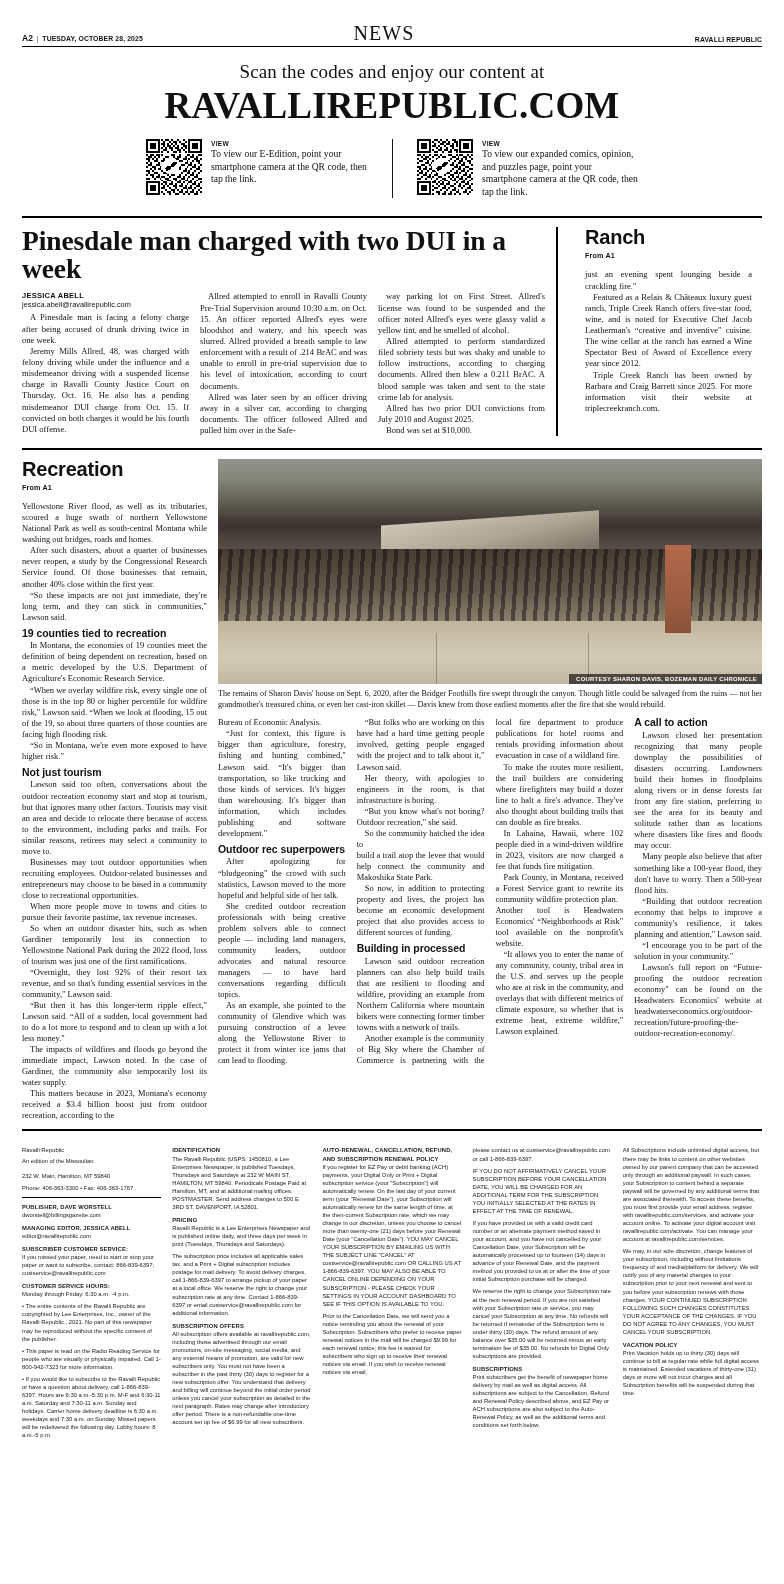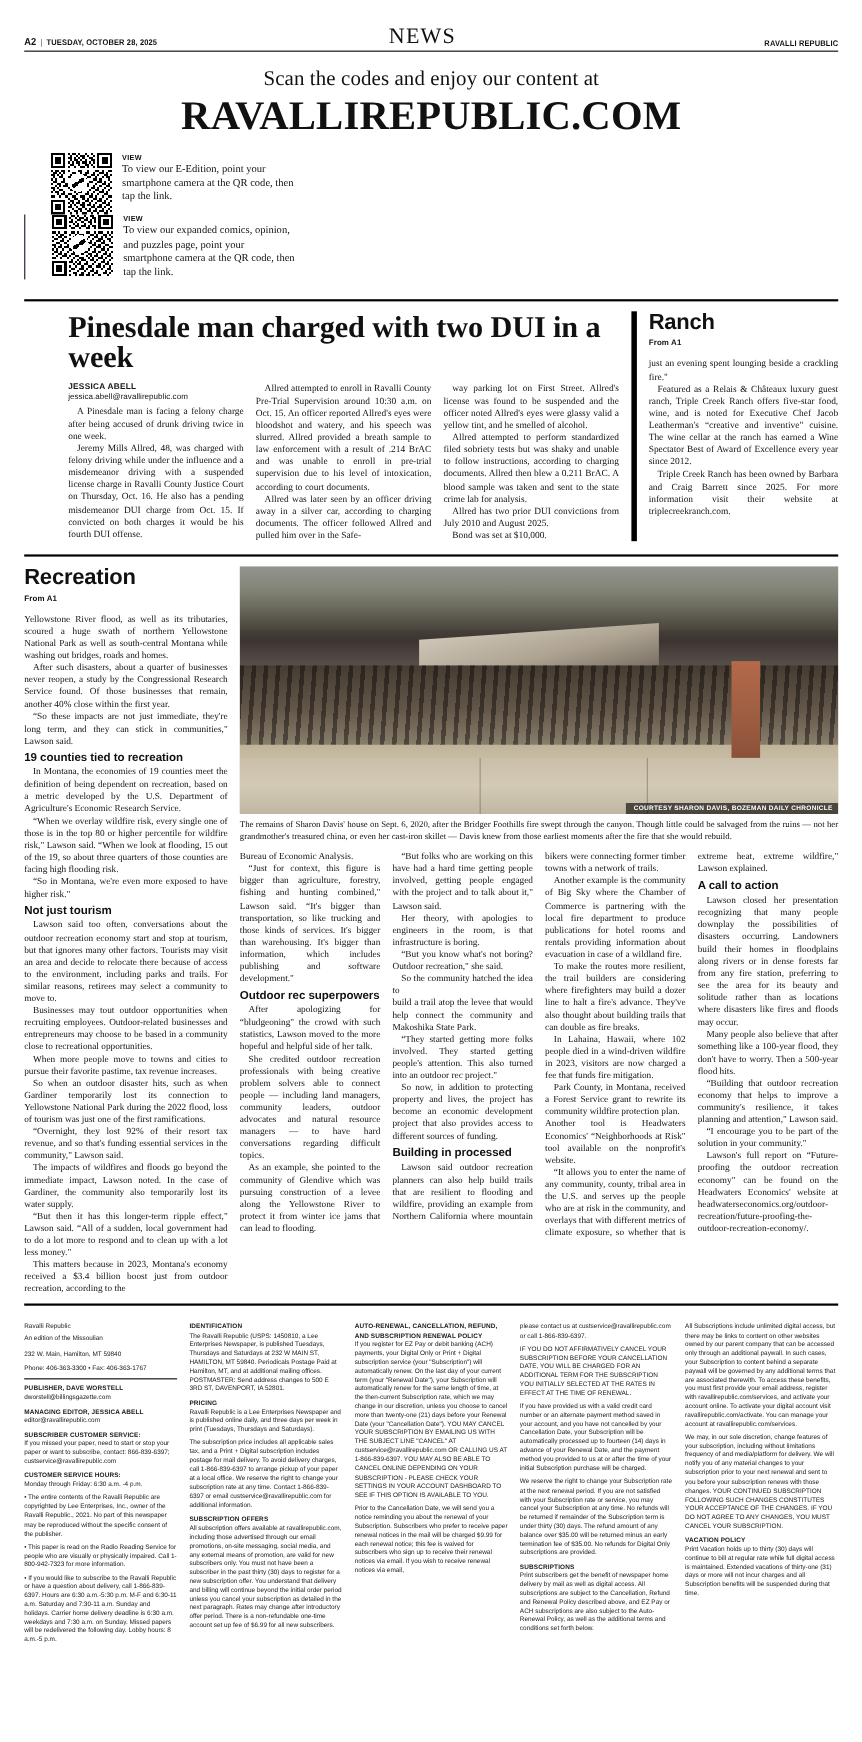--- a/index.html
+++ b/index.html
@@ -76,21 +76,20 @@
     letter-spacing: .004em;
     line-height: 1.12;
     margin-top: 2px;
   }
   .promo-codes {
     margin-top: 13px;
     display: flex;
     justify-content: center;
     align-items: stretch;
     gap: 0;
-    flex-direction: column;
   }
   .promo-block {
     display: flex;
     gap: 9px;
     align-items: flex-start;
     padding: 0 24px;
     width: 270px;
   }
   .promo-block.divider-left { border-left: 1px solid #0f172a; }
   .promo-text { text-align: left; padding-top: 1px; }
@@ -101,26 +100,26 @@
     letter-spacing: .04em;
     margin-bottom: 1px;
   }
   .promo-desc { font-size: 9.6px; line-height: 1.3; }
   .qr { width: 56px; height: 56px; flex: 0 0 56px; }
 
   
   .rule-heavy { border-top: 2.6px solid #000; margin-top: 12px; }
 
   
-  .top-wrap { display: flex; gap: 0; padding-top: 9px; margin-left: 40px; }
+  .top-wrap { display: flex; gap: 0; padding-top: 9px; }
   .top-main { width: 534px; padding-right: 11px; }
   .top-side {
     width: 196px;
-    padding-left: 11px;
-    border-left: 5px solid #000000;
+    padding-left: 27px;
+    border-left: 2px solid #000000;
   }
   .headline {
     font-size: 27.5px;
     font-weight: 700;
     letter-spacing: -.004em;
     line-height: 1.02;
     margin-bottom: 8px;
   }
   .byline-name {
     font-family: "Liberation Sans", sans-serif;
@@ -474,22 +473,22 @@
         <div class="subhead">19 counties tied to recreation</div>
         <p>In Montana, the economies of 19 counties meet the definition of being dependent on recreation, based on a metric developed by the U.S. Department of Agriculture's Economic Research Service.</p>
         <p>“When we overlay wildfire risk, every single one of those is in the top 80 or higher percentile for wildfire risk," Lawson said. “When we look at flooding, 15 out of the 19, so about three quarters of those counties are facing high flooding risk.</p>
         <p>“So in Montana, we're even more exposed to have higher risk."</p>
         <div class="subhead">Not just tourism</div>
         <p>Lawson said too often, conversations about the outdoor recreation economy start and stop at tourism, but that ignores many other factors. Tourists may visit an area and decide to relocate there because of access to the environment, including parks and trails. For similar reasons, retirees may select a community to move to.</p>
         <p>Businesses may tout outdoor opportunities when recruiting employees. Outdoor-related businesses and entrepreneurs may choose to be based in a community close to recreational opportunities.</p>
         <p>When more people move to towns and cities to pursue their favorite pastime, tax revenue increases.</p>
         <p>So when an outdoor disaster hits, such as when Gardiner temporarily lost its connection to Yellowstone National Park during the 2022 flood, loss of tourism was just one of the first ramifications.</p>
         <p>“Overnight, they lost 92% of their resort tax revenue, and so that's funding essential services in the community," Lawson said.</p>
+        <p>“But then it has this longer-term ripple effect," Lawson said. “All of a sudden, local government had to do a lot more to respond and to clean up with a lot less money."</p>
         <p>The impacts of wildfires and floods go beyond the immediate impact, Lawson noted. In the case of Gardiner, the community also temporarily lost its water supply.</p>
-        <p>“But then it has this longer-term ripple effect," Lawson said. “All of a sudden, local government had to do a lot more to respond and to clean up with a lot less money."</p>
         <p>This matters because in 2023, Montana's economy received a $3.4 billion boost just from outdoor recreation, according to the</p>
       </div>
     </div>
 
     <div class="rec-right">
 
       <div class="photo">
         <div class="photo-sky"></div>
         <div class="photo-hill"></div>
         <div class="photo-ruin"></div>
@@ -509,21 +508,20 @@
           <p>After apologizing for “bludgeoning" the crowd with such statistics, Lawson moved to the more hopeful and helpful side of her talk.</p>
           <p>She credited outdoor recreation professionals with being creative problem solvers able to connect people — including land managers, community leaders, outdoor advocates and natural resource managers — to have hard conversations regarding difficult topics.</p>
           <p>As an example, she pointed to the community of Glendive which was pursuing construction of a levee along the Yellowstone River to protect it from winter ice jams that can lead to flooding.</p>
           <p>“But folks who are working on this have had a hard time getting people involved, getting people engaged with the project and to talk about it," Lawson said.</p>
           <p>Her theory, with apologies to engineers in the room, is that infrastructure is boring.</p>
           <p>“But you know what's not boring? Outdoor recreation," she said.</p>
           <p>So the community hatched the idea to</p>
         </div>
         <div class="body-text">
           <p class="noindent">build a trail atop the levee that would help connect the community and Makoshika State Park.</p>
-          <p>“They started getting more folks involved. They started getting people's attention. This also turned into an outdoor rec project."</p>
           <p>So now, in addition to protecting property and lives, the project has become an economic development project that also provides access to different sources of funding.</p>
           <div class="subhead">Building in processed</div>
           <p>Lawson said outdoor recreation planners can also help build trails that are resilient to flooding and wildfire, providing an example from Northern California where mountain bikers were connecting former timber towns with a network of trails.</p>
           <p>Another example is the community of Big Sky where the Chamber of Commerce is partnering with the local fire department to produce publications for hotel rooms and rentals providing information about evacuation in case of a wildland fire.</p>
           <p>To make the routes more resilient, the trail builders are considering where firefighters may build a dozer line to halt a fire's advance. They've also thought about building trails that can double as fire breaks.</p>
           <p>In Lahaina, Hawaii, where 102 people died in a wind-driven wildfire in 2023, visitors are now charged a fee that funds fire mitigation.</p>
           <p>Park County, in Montana, received a Forest Service grant to rewrite its community wildfire protection plan.</p>
         </div>
         <div class="body-text">
           <p class="noindent">Another tool is Headwaters Economics' “Neighborhoods at Risk" tool available on the nonprofit's website.</p>

